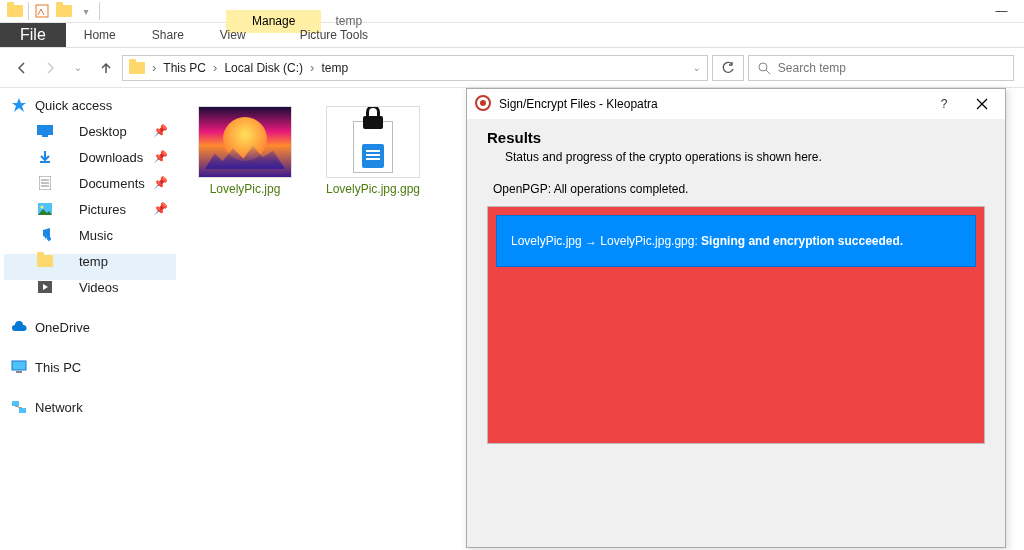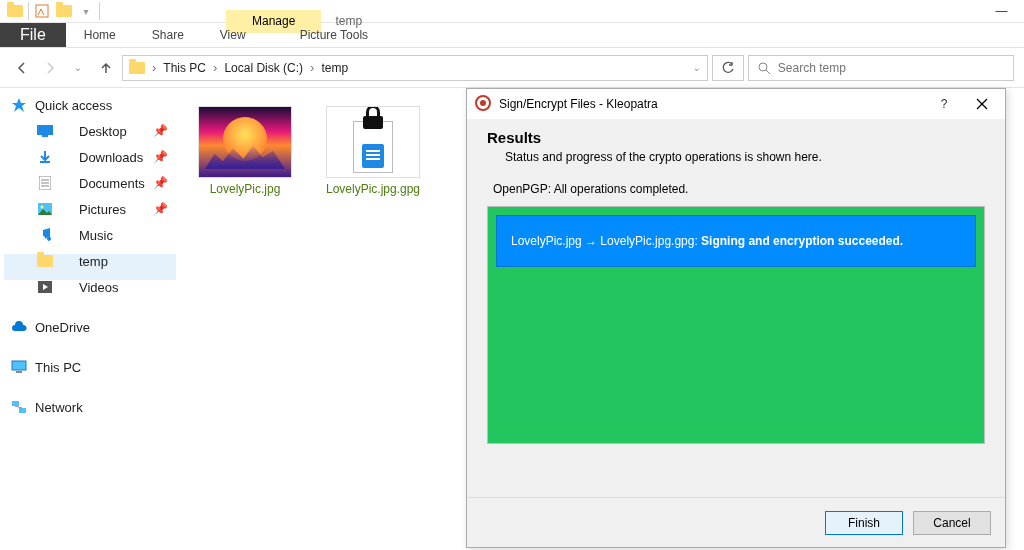--- a/index.html
+++ b/index.html
@@ -62,21 +62,21 @@
 
 
 .dialog { position: absolute; left: 466px; top: 88px; width: 540px; height: 460px; background: #f0f0f0; border: 1px solid #aaa; box-shadow: 2px 2px 8px rgba(0,0,0,0.15); display: flex; flex-direction: column; }
 .dlg-title { height: 30px; background: #fff; display: flex; align-items: center; padding: 0 8px; gap: 8px; }
 .dlg-title .spacer { flex: 1; }
 .dlg-title .tbtn { width: 30px; height: 30px; display: flex; align-items: center; justify-content: center; color: #333; }
 .dlg-body { flex: 1; padding: 10px 20px; background: #f0f0f0; overflow: hidden; }
 .dlg-body h3 { font-size: 15px; font-weight: 700; margin-bottom: 4px; }
 .dlg-body .desc { font-size: 12px; margin-left: 18px; margin-bottom: 18px; }
 .dlg-status { font-size: 12px; margin: 8px 6px 10px; }
-.panel { border: 1px solid #bdbdbd; background: #22c55e; height: 238px; padding: 8px; }
+.panel { border: 1px solid #bdbdbd; background: #ef4444; height: 238px; padding: 8px; }
 .statusbox { background: #008cff; color: #fff; padding: 18px 14px; font-size: 12px; border: 1px solid #0072d6; }
 .statusbox b { font-weight: 600; }
 .dlg-btns { height: 50px; display: flex; justify-content: flex-end; align-items: center; gap: 10px; padding: 0 14px; border-top: 1px solid #ddd; background: #f0f0f0; }
 .btn { min-width: 78px; height: 24px; border: 1px solid #adadad; background: #e1e1e1; font-size: 12px; display: flex; align-items: center; justify-content: center; }
 .btn.primary { background: #e5f1fb; border: 1px solid #0078d7; }
 
 .folder-ico { width:16px; height:12px; background:#ffd86b; border-radius:1px; position:relative; }
 .folder-ico::before { content:""; position:absolute; top:-3px; left:0; width:7px; height:3px; background:#ffd86b; border-radius:1px 1px 0 0; }
 .chev { font-size: 10px; color:#999; }
 </style>
@@ -318,17 +318,13 @@
   <div class="dlg-body">
     <h3>Results</h3>
     <div class="desc">Status and progress of the crypto operations is shown here.</div>
     <div class="dlg-status">OpenPGP: All operations completed.</div>
     <div class="panel">
       <div class="statusbox">
         <span>LovelyPic.jpg → LovelyPic.jpg.gpg: </span><b>Signing and encryption succeeded.</b>
       </div>
     </div>
   </div>
-  <div class="dlg-btns">
-    <div class="btn primary">Finish</div>
-    <div class="btn">Cancel</div>
-  </div>
 </div>
 
 </body></html>

